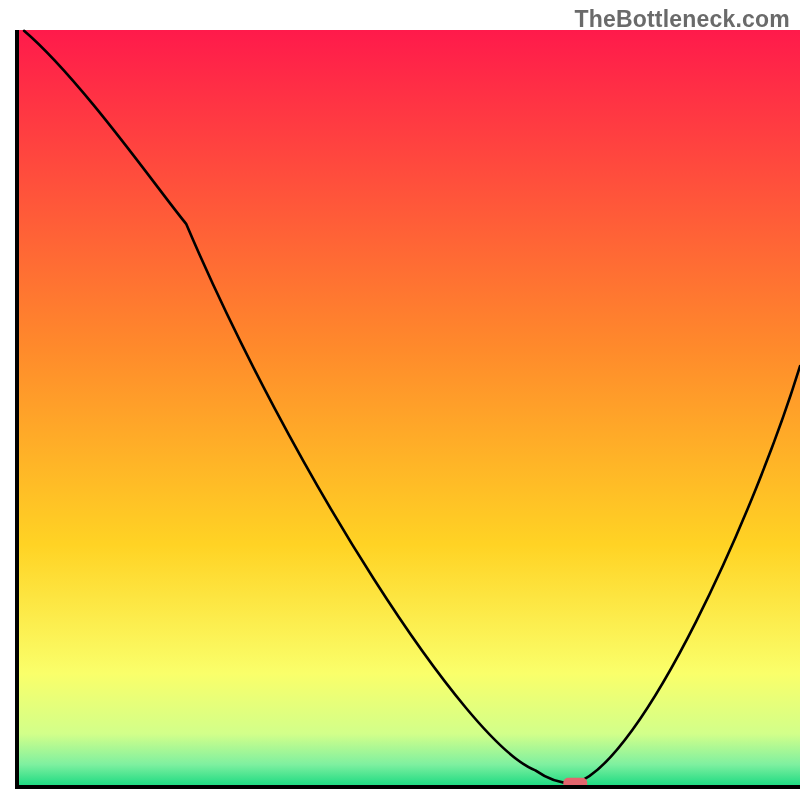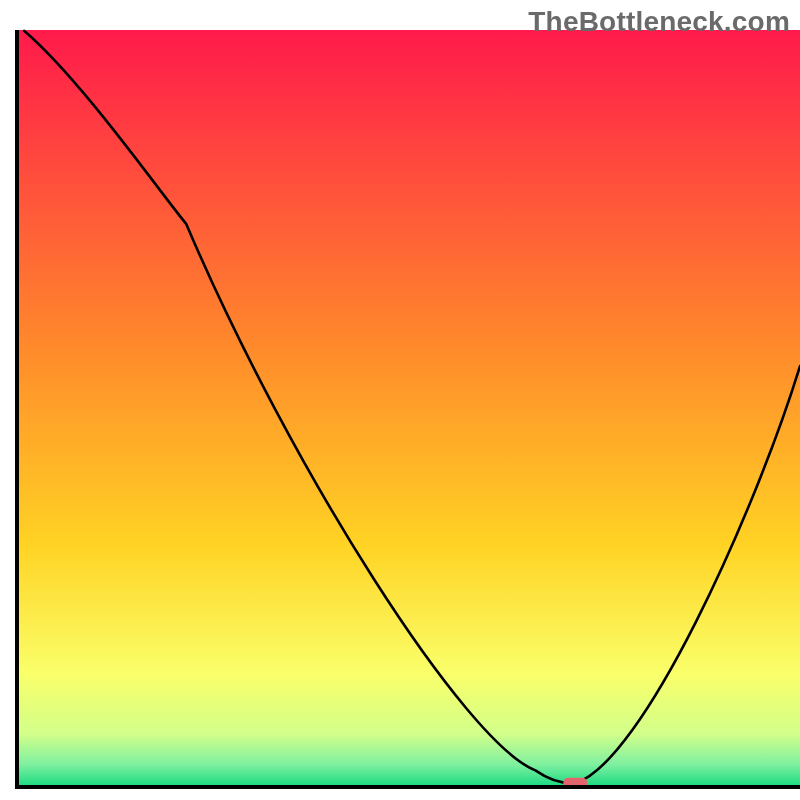--- a/index.html
+++ b/index.html
@@ -13,21 +13,21 @@
   .chart-wrap {
     position: relative;
     width: 800px;
     height: 800px;
   }
   .watermark {
     position: absolute;
     top: 6px;
     right: 10px;
     font-family: Arial, Helvetica, sans-serif;
-    font-size: 28px;
+    font-size: 23px;
     font-weight: 600;
     color: #6a6a6a;
     letter-spacing: 0.2px;
     z-index: 5;
   }
   svg {
     display: block;
   }
 </style>
 </head>

